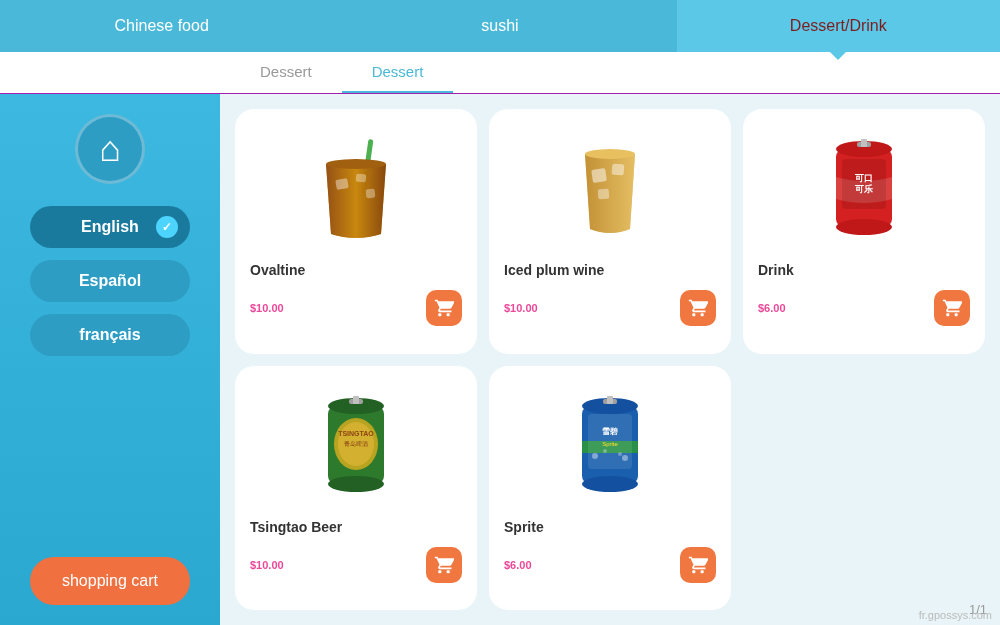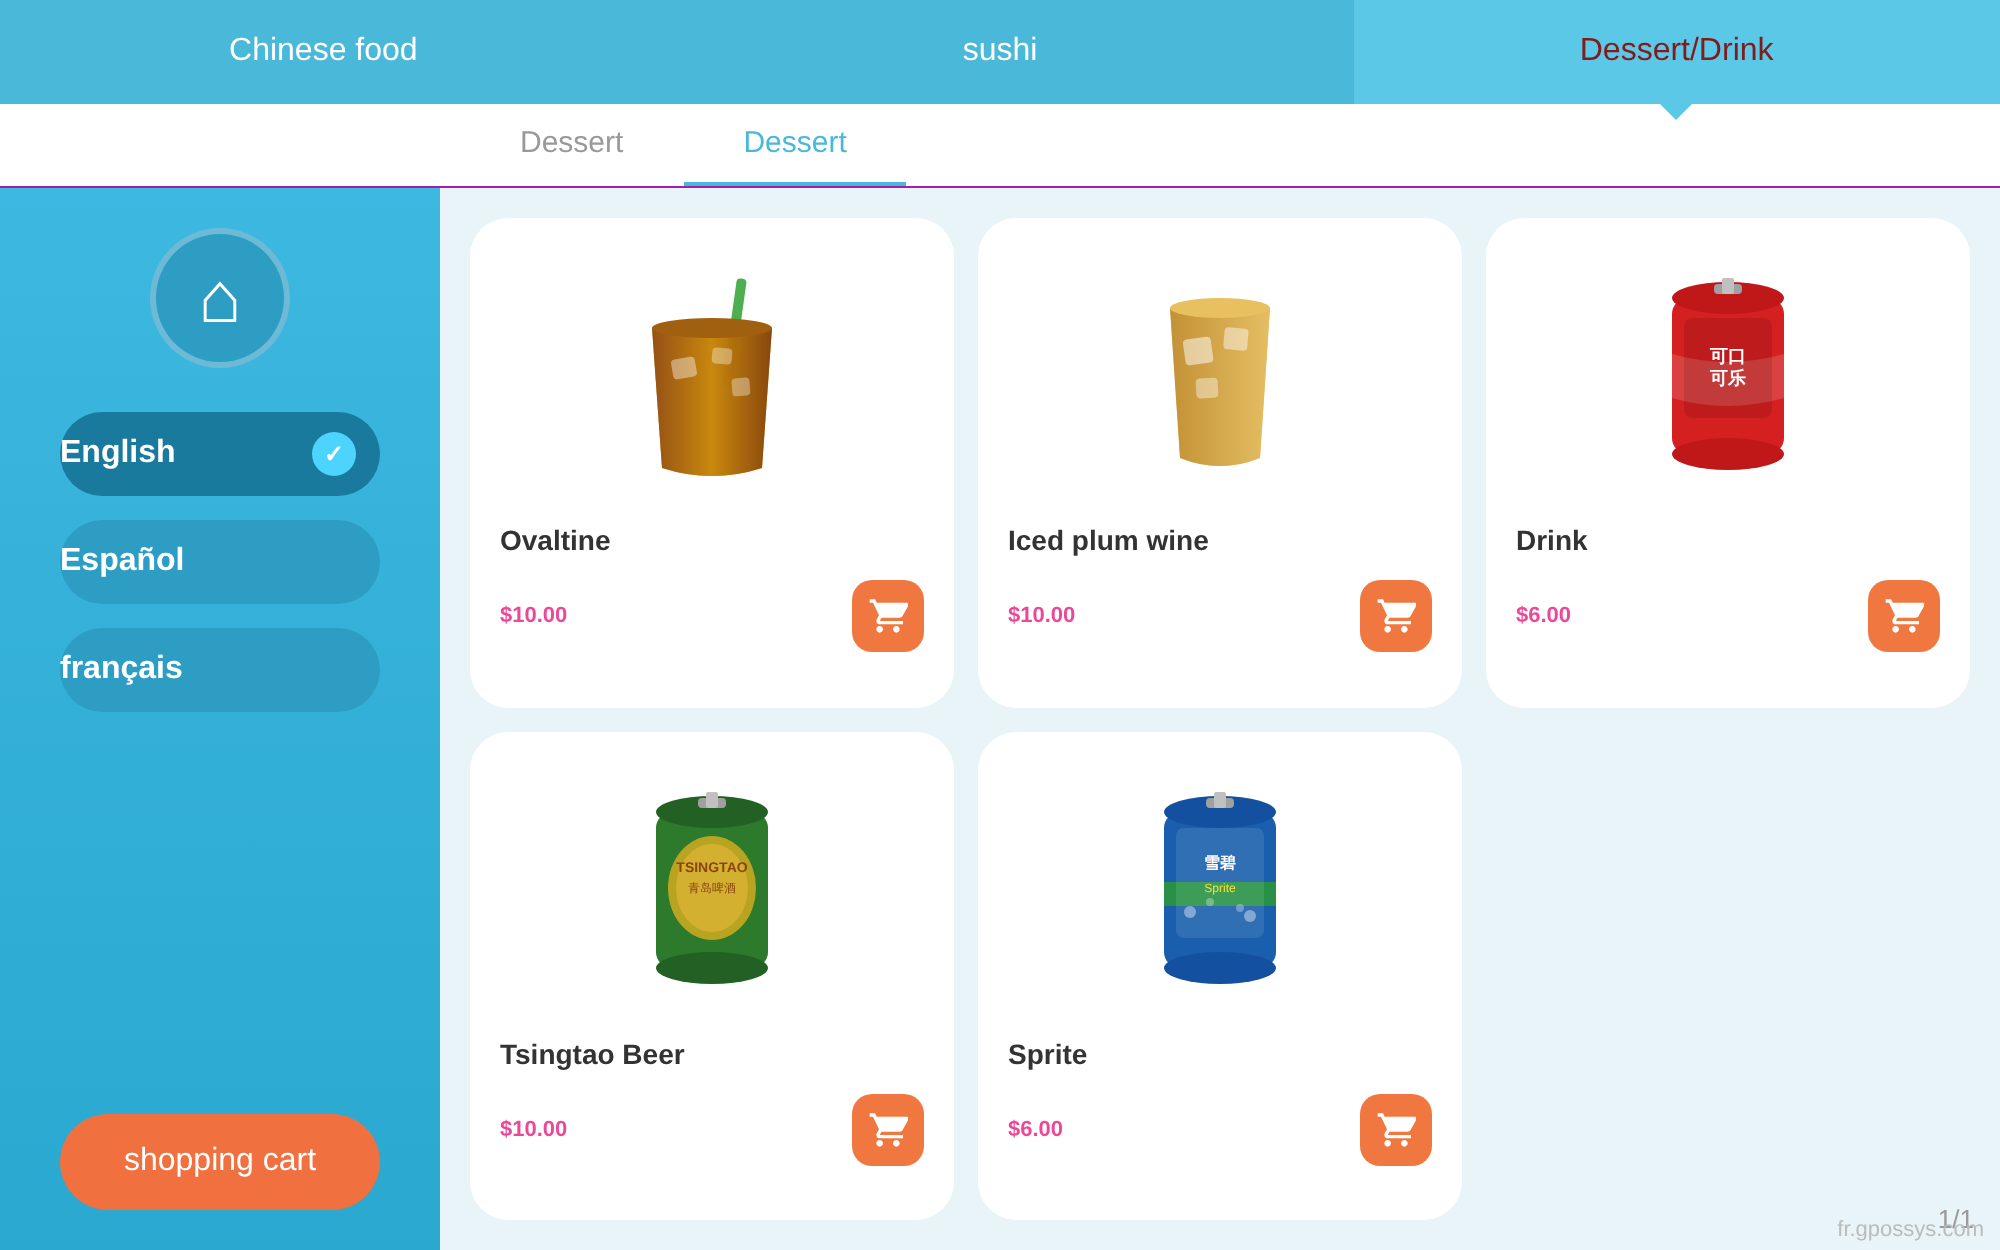--- a/index.html
+++ b/index.html
@@ -105,21 +105,21 @@
       color: white;
     }
 
     .lang-btn {
       width: 160px;
       height: 42px;
       border-radius: 25px;
       background: #2e9dc4;
       display: flex;
       align-items: center;
-      justify-content: flex-start;
+      justify-content: center;
       color: white;
       font-size: 16px;
       font-weight: bold;
       cursor: pointer;
       position: relative;
     }
     .lang-btn.active {
       background: #1a7a9e;
     }
     .lang-btn .check {

